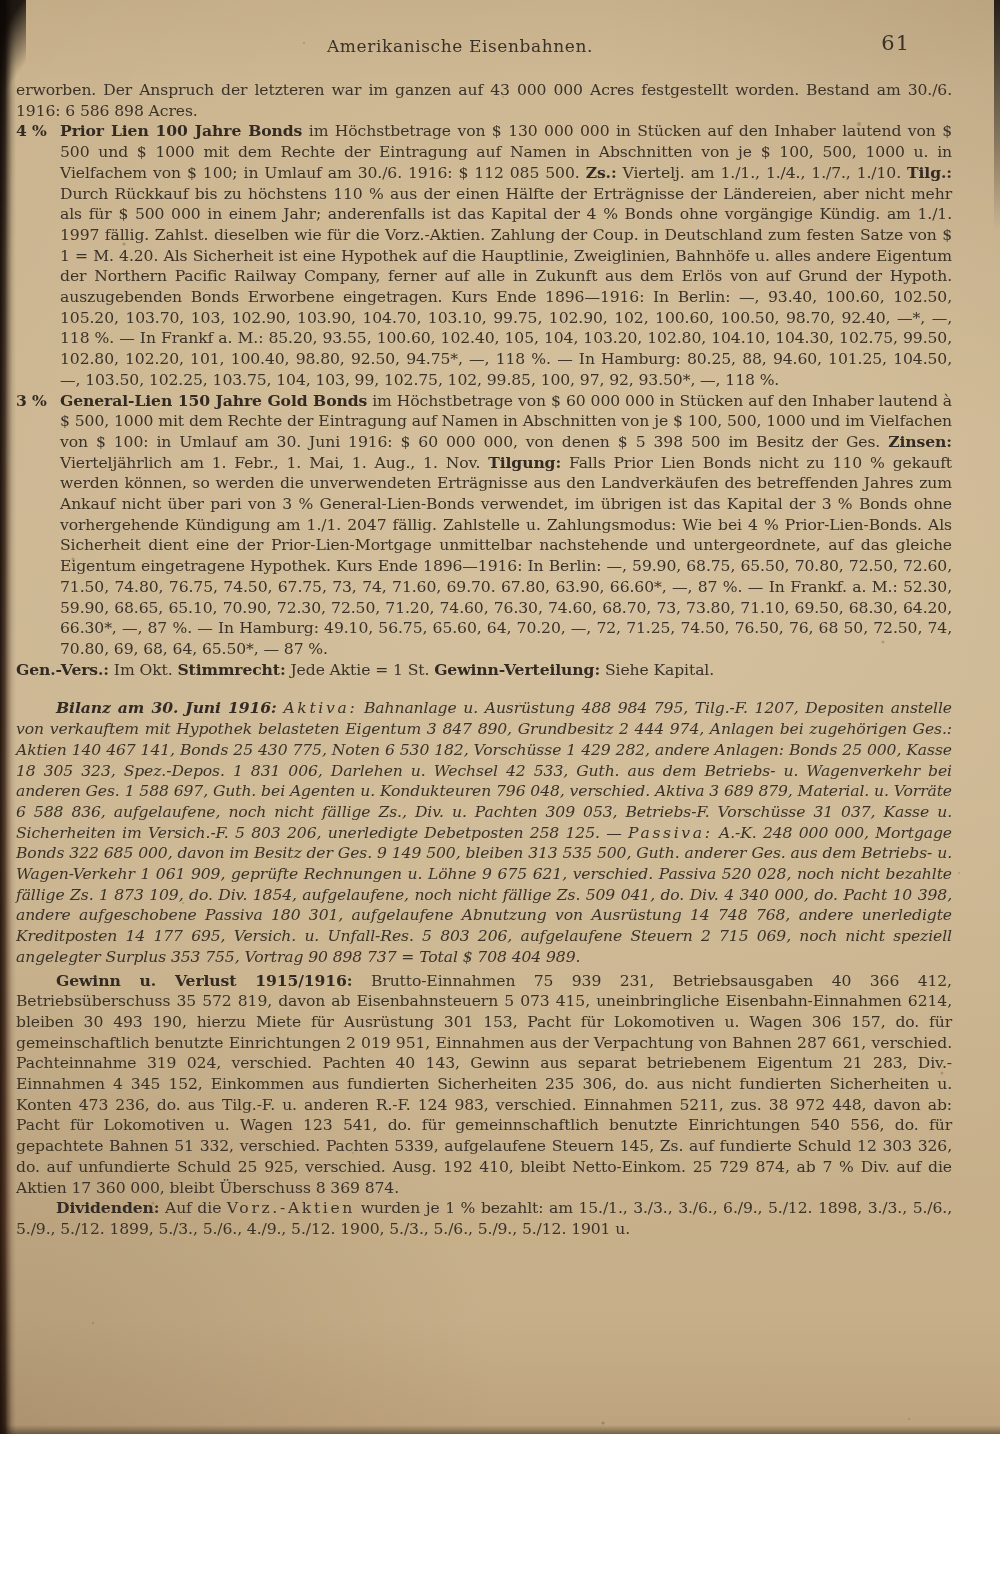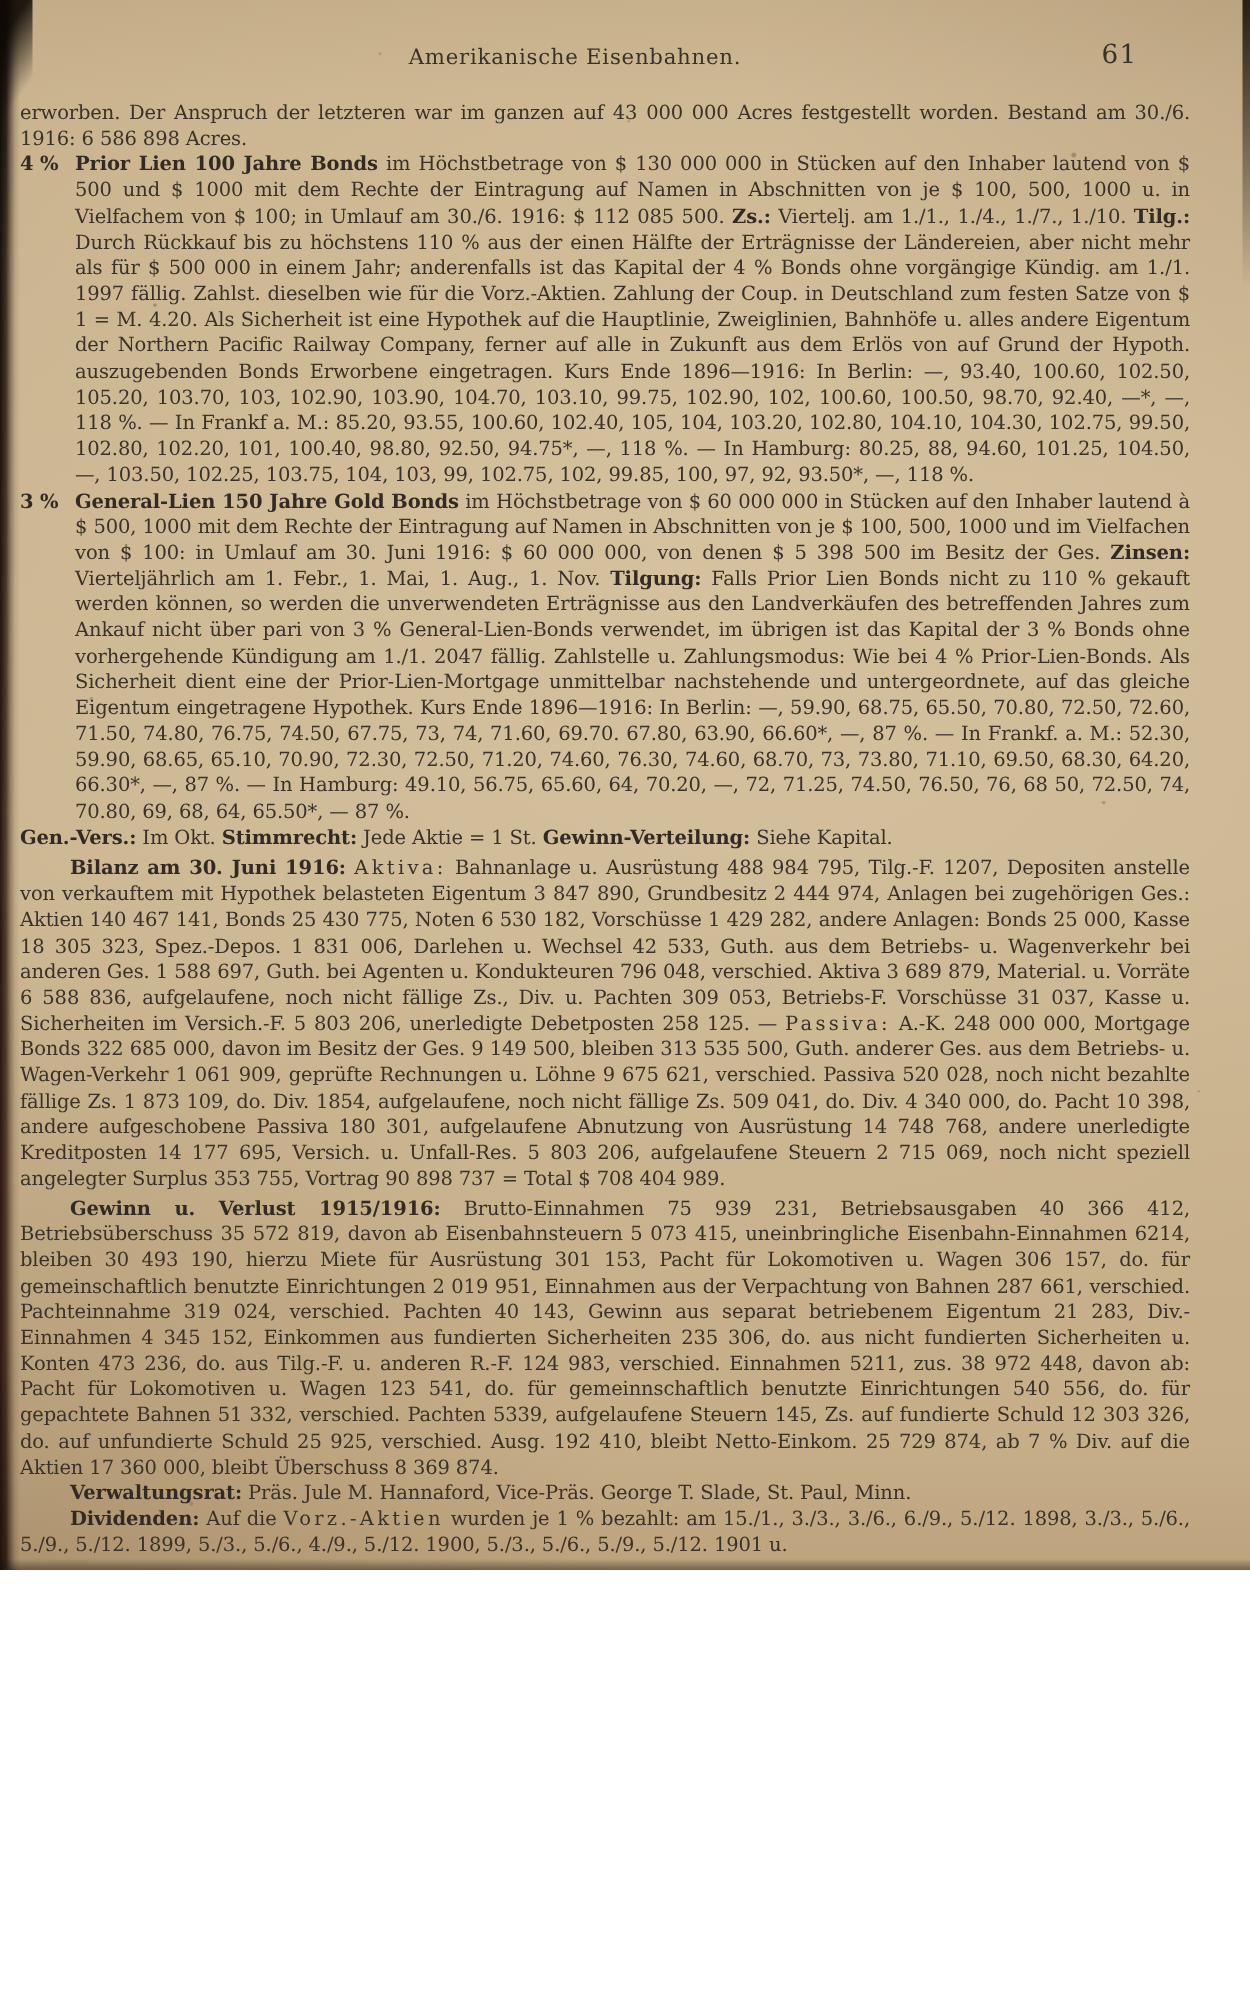--- a/index.html
+++ b/index.html
@@ -1,19 +1,19 @@
 <!DOCTYPE html>
 <html lang="de"><head>
 <meta charset="utf-8">
 <style>
   html, body { margin: 0; padding: 0; }
   .page {
     position: relative;
     width: 1000px;
-    height: 1256px;
+    height: 1434px;
     overflow: hidden;
     background:
       radial-gradient(130% 85% at 58% 35%, rgba(255,243,216,0.22), rgba(255,243,216,0) 62%),
       radial-gradient(90% 70% at 0% 100%, rgba(96,66,42,0.18), rgba(96,66,42,0) 55%),
       radial-gradient(80% 60% at 100% 0%, rgba(96,66,42,0.10), rgba(96,66,42,0) 50%),
       linear-gradient(180deg, #c2ab85 0%, #c9b28d 6%, #cbb591 55%, #c5ae88 92%, #bda37d 100%);
     font-family: "DejaVu Serif", "Liberation Serif", serif;
     color: #3a3229;
   }
   
@@ -72,42 +72,41 @@
     text-align: justify;
   }
   .para { margin: 0; }
   .para.indent { text-indent: 40px; }
   .para.flush  { text-indent: 0; }
   .para.hang   { padding-left: 44px; text-indent: -44px; }
   .seg-n  { font-weight: normal; }
   .seg-b  { font-weight: bold; color: #332b23; }
   .seg-sp { letter-spacing: 0.17em; }
   .seg-lbl{ font-weight: bold; display: inline-block; width: 44px; text-indent: 0; color: #332b23; }
-  .para[data-name="bilanz"] { margin-top: 4px; }
+  .para[data-name="bilanz"] { margin-top: 18px; font-style: italic; }
   .para[data-name="gewinn-verlust"] { margin-top: 3px; }
 </style>
 </head>
 <body>
 
 <div class="page" data-name="book-page-scan">
   <div class="specks" data-name="paper-speckles"></div>
 
   <div class="header" data-name="page-header">
     <span data-name="running-title">Amerikanische Eisenbahnen.</span>
   </div>
   <div class="pagenum" data-name="page-number">61</div>
 
   <div class="page-body" data-name="page-body">
       <p class="para flush" data-name="intro-continuation"><span class="seg-n" data-name="body-text-run">erworben. Der Anspruch der letzteren war im ganzen auf 43 000 000 Acres festgestellt worden. Bestand am 30./6. 1916: 6 586 898 Acres.</span></p>
       <p class="para hang" data-name="prior-lien-bonds"><span class="seg-lbl" data-name="rate-label">4 %</span><span class="seg-b" data-name="keyword-text">Prior Lien 100 Jahre Bonds</span><span class="seg-n" data-name="body-text-run"> im Höchstbetrage von $ 130 000 000 in Stücken auf den Inhaber lautend von $ 500 und $ 1000 mit dem Rechte der Eintragung auf Namen in Abschnitten von je $ 100, 500, 1000 u. in Vielfachem von $ 100; in Umlauf am 30./6. 1916: $ 112 085 500.  </span><span class="seg-b" data-name="keyword-text">Zs.:</span><span class="seg-n" data-name="body-text-run"> Viertelj. am 1./1., 1./4., 1./7., 1./10. </span><span class="seg-b" data-name="keyword-text">Tilg.:</span><span class="seg-n" data-name="body-text-run"> Durch Rückkauf bis zu höchstens 110 % aus der einen Hälfte der Erträgnisse der Ländereien, aber nicht mehr als für $ 500 000 in einem Jahr; anderenfalls ist das Kapital der 4 % Bonds ohne vorgängige Kündig. am 1./1. 1997 fällig. Zahlst. dieselben wie für die Vorz.-Aktien. Zahlung der Coup. in Deutschland zum festen Satze von $ 1 = M. 4.20.  Als Sicherheit ist eine Hypothek auf die Hauptlinie, Zweiglinien, Bahnhöfe u. alles andere Eigentum der Northern Pacific Railway Company, ferner auf alle in Zukunft aus dem Erlös von auf Grund der Hypoth. auszugebenden Bonds Erworbene eingetragen.  Kurs Ende 1896—1916: In Berlin: —, 93.40, 100.60, 102.50, 105.20, 103.70, 103, 102.90, 103.90, 104.70, 103.10, 99.75, 102.90, 102, 100.60, 100.50, 98.70, 92.40, —*, —, 118 %. — In Frankf a. M.: 85.20, 93.55, 100.60, 102.40, 105, 104, 103.20, 102.80, 104.10, 104.30, 102.75, 99.50, 102.80, 102.20, 101, 100.40, 98.80, 92.50, 94.75*, —, 118 %. — In Hamburg: 80.25, 88, 94.60, 101.25, 104.50, —, 103.50, 102.25, 103.75, 104, 103, 99, 102.75, 102, 99.85, 100, 97, 92, 93.50*, —, 118 %.</span></p>
       <p class="para hang" data-name="general-lien-bonds"><span class="seg-lbl" data-name="rate-label">3 %</span><span class="seg-b" data-name="keyword-text">General-Lien 150 Jahre Gold Bonds</span><span class="seg-n" data-name="body-text-run"> im Höchstbetrage von $ 60 000 000 in Stücken auf den Inhaber lautend à $ 500, 1000 mit dem Rechte der Eintragung auf Namen in Abschnitten von je $ 100, 500, 1000 und im Vielfachen von $ 100: in Umlauf am 30. Juni 1916: $ 60 000 000, von denen $ 5 398 500 im Besitz der Ges.  </span><span class="seg-b" data-name="keyword-text">Zinsen:</span><span class="seg-n" data-name="body-text-run"> Vierteljährlich am 1. Febr., 1. Mai, 1. Aug., 1. Nov.  </span><span class="seg-b" data-name="keyword-text">Tilgung:</span><span class="seg-n" data-name="body-text-run"> Falls Prior Lien Bonds nicht zu 110 % gekauft werden können, so werden die unverwendeten Erträgnisse aus den Landverkäufen des betreffenden Jahres zum Ankauf nicht über pari von 3 % General-Lien-Bonds verwendet, im übrigen ist das Kapital der 3 % Bonds ohne vorhergehende Kündigung am 1./1. 2047 fällig.  Zahlstelle u. Zahlungsmodus: Wie bei 4 % Prior-Lien-Bonds.  Als Sicherheit dient eine der Prior-Lien-Mortgage unmittelbar nachstehende und untergeordnete, auf das gleiche Eigentum eingetragene Hypothek.  Kurs Ende 1896—1916: In Berlin: —, 59.90, 68.75, 65.50, 70.80, 72.50, 72.60, 71.50, 74.80, 76.75, 74.50, 67.75, 73, 74, 71.60, 69.70. 67.80, 63.90, 66.60*, —, 87 %. — In Frankf. a. M.: 52.30, 59.90, 68.65, 65.10, 70.90, 72.30, 72.50, 71.20, 74.60, 76.30, 74.60, 68.70, 73, 73.80, 71.10, 69.50, 68.30, 64.20, 66.30*, —, 87 %. — In Hamburg: 49.10, 56.75, 65.60, 64, 70.20, —, 72, 71.25, 74.50, 76.50, 76, 68 50, 72.50, 74, 70.80, 69, 68, 64, 65.50*, — 87 %.</span></p>
       <p class="para flush" data-name="gen-vers"><span class="seg-b" data-name="keyword-text">Gen.-Vers.:</span><span class="seg-n" data-name="body-text-run"> Im Okt.   </span><span class="seg-b" data-name="keyword-text">Stimmrecht:</span><span class="seg-n" data-name="body-text-run"> Jede Aktie = 1 St.   </span><span class="seg-b" data-name="keyword-text">Gewinn-Verteilung:</span><span class="seg-n" data-name="body-text-run"> Siehe Kapital.</span></p>
       <p class="para indent" data-name="bilanz"><span class="seg-b" data-name="keyword-text">Bilanz am 30. Juni 1916:</span><span class="seg-n" data-name="body-text-run">  </span><span class="seg-sp" data-name="body-text-run">Aktiva:</span><span class="seg-n" data-name="body-text-run"> Bahnanlage u. Ausrüstung 488 984 795, Tilg.-F. 1207, Depositen anstelle von verkauftem mit Hypothek belasteten Eigentum 3 847 890, Grundbesitz 2 444 974, Anlagen bei zugehörigen Ges.: Aktien 140 467 141, Bonds 25 430 775, Noten 6 530 182, Vorschüsse 1 429 282, andere Anlagen: Bonds 25 000, Kasse 18 305 323, Spez.-Depos. 1 831 006, Darlehen u. Wechsel 42 533, Guth. aus dem Betriebs- u. Wagenverkehr bei anderen Ges. 1 588 697, Guth. bei Agenten u. Kondukteuren 796 048, verschied. Aktiva 3 689 879, Material. u. Vorräte 6 588 836, aufgelaufene, noch nicht fällige Zs., Div. u. Pachten 309 053, Betriebs-F. Vorschüsse 31 037, Kasse u. Sicherheiten im Versich.-F. 5 803 206, unerledigte Debetposten 258 125. — </span><span class="seg-sp" data-name="body-text-run">Passiva:</span><span class="seg-n" data-name="body-text-run"> A.-K. 248 000 000, Mortgage Bonds 322 685 000, davon im Besitz der Ges. 9 149 500, bleiben 313 535 500, Guth. anderer Ges. aus dem Betriebs- u. Wagen-Verkehr 1 061 909, geprüfte Rechnungen u. Löhne 9 675 621, verschied. Passiva 520 028, noch nicht bezahlte fällige Zs. 1 873 109, do. Div. 1854, aufgelaufene, noch nicht fällige Zs. 509 041, do. Div. 4 340 000, do. Pacht 10 398, andere aufgeschobene Passiva 180 301, aufgelaufene Abnutzung von Ausrüstung 14 748 768, andere unerledigte Kreditposten 14 177 695, Versich. u. Unfall-Res. 5 803 206, aufgelaufene Steuern 2 715 069, noch nicht speziell angelegter Surplus 353 755, Vortrag 90 898 737 = Total $ 708 404 989.</span></p>
       <p class="para indent" data-name="gewinn-verlust"><span class="seg-b" data-name="keyword-text">Gewinn u. Verlust 1915/1916:</span><span class="seg-n" data-name="body-text-run"> Brutto-Einnahmen 75 939 231, Betriebsausgaben 40 366 412, Betriebsüberschuss 35 572 819, davon ab Eisenbahnsteuern 5 073 415, uneinbringliche Eisenbahn-Einnahmen 6214, bleiben 30 493 190, hierzu Miete für Ausrüstung 301 153, Pacht für Lokomotiven u. Wagen 306 157, do. für gemeinschaftlich benutzte Einrichtungen 2 019 951, Einnahmen aus der Verpachtung von Bahnen 287 661, verschied. Pachteinnahme 319 024, verschied. Pachten 40 143, Gewinn aus separat betriebenem Eigentum 21 283, Div.-Einnahmen 4 345 152, Einkommen aus fundierten Sicherheiten 235 306, do. aus nicht fundierten Sicherheiten u. Konten 473 236, do. aus Tilg.-F. u. anderen R.-F. 124 983, verschied. Einnahmen 5211, zus. 38 972 448, davon ab: Pacht für Lokomotiven u. Wagen 123 541, do. für gemeinnschaftlich benutzte Einrichtungen 540 556, do. für gepachtete Bahnen 51 332, verschied. Pachten 5339, aufgelaufene Steuern 145, Zs. auf fundierte Schuld 12 303 326, do. auf unfundierte Schuld 25 925, verschied. Ausg. 192 410, bleibt Netto-Einkom. 25 729 874, ab 7 % Div. auf die Aktien 17 360 000, bleibt Überschuss 8 369 874.</span></p>
-      <p class="para indent" data-name="verwaltungsrat"><span class="seg-b" data-name="keyword-text">Verwaltungsrat:</span><span class="seg-n" data-name="body-text-run"> Präs. Jule M. Hannaford,  Vice-Präs. George T. Slade,  St. Paul, Minn.</span></p>
       <p class="para indent" data-name="dividenden"><span class="seg-b" data-name="keyword-text">Dividenden:</span><span class="seg-n" data-name="body-text-run"> Auf die </span><span class="seg-sp" data-name="body-text-run">Vorz.-Aktien</span><span class="seg-n" data-name="body-text-run"> wurden je 1 % bezahlt: am 15./1., 3./3., 3./6., 6./9., 5./12. 1898, 3./3., 5./6., 5./9., 5./12. 1899, 5./3., 5./6., 4./9., 5./12. 1900, 5./3., 5./6., 5./9., 5./12. 1901 u.</span></p>
     </div>
 
   <div class="edge-left" data-name="book-gutter-shadow"></div>
   <div class="corner-tl" data-name="scan-corner-shadow"></div>
   <div class="edge-right" data-name="scan-edge-right"></div>
   <div class="edge-bottom" data-name="scan-edge-bottom"></div>
 </div>
 
 </body></html>

